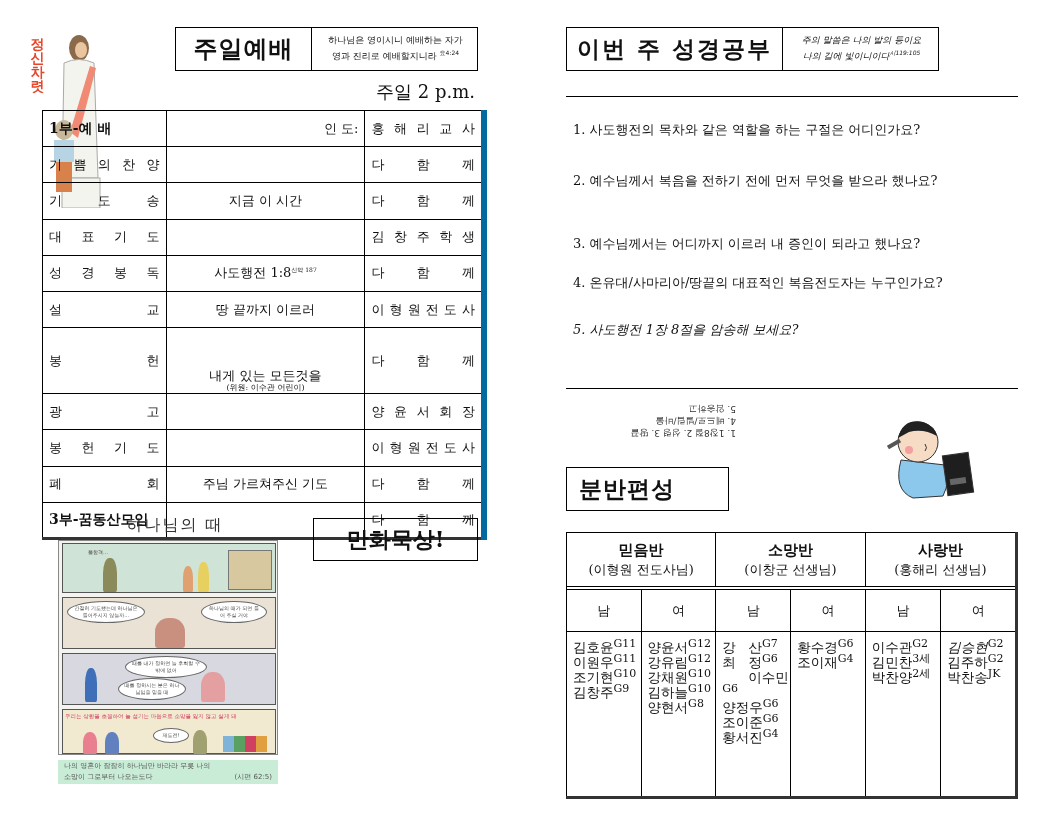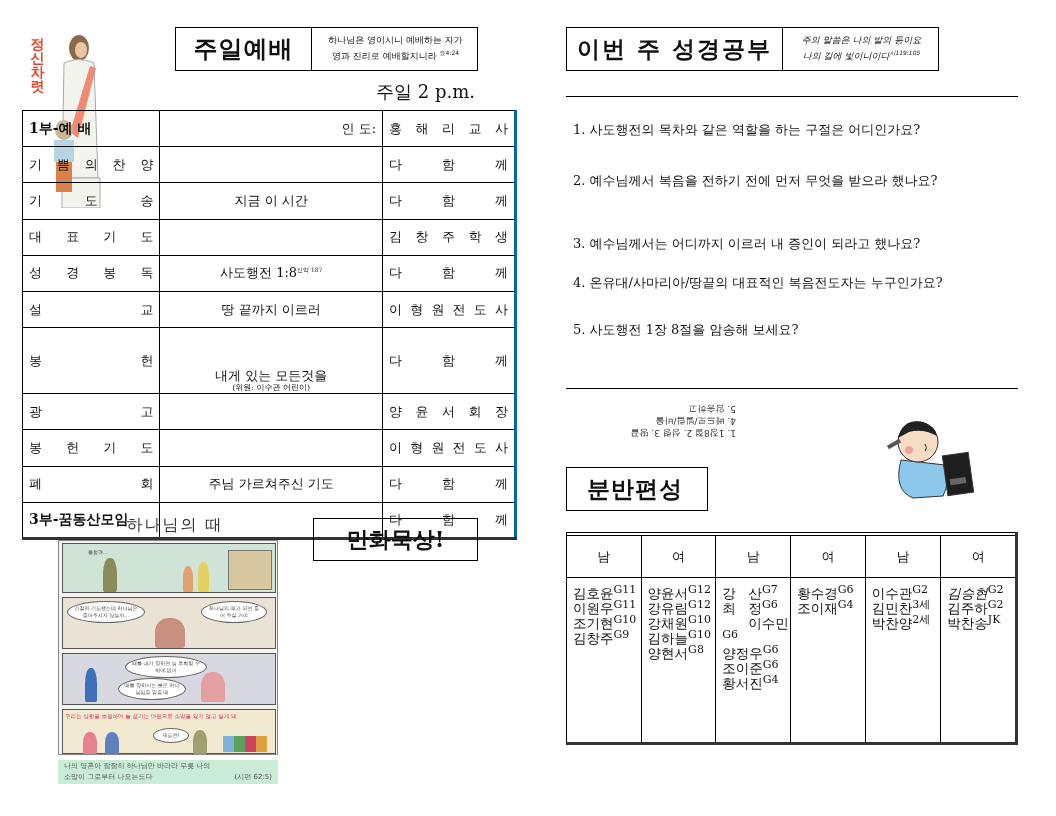--- a/index.html
+++ b/index.html
@@ -9,21 +9,21 @@
 
   
   .side-label { left: 30px; top: 28px; width: 16px; color: #e8462a; font-weight: bold; font-size: 14px; line-height: 17px; text-align: center; }
   .jesus { left: 44px; top: 28px; width: 70px; height: 180px; }
   .title-box { left: 175px; top: 27px; width: 303px; height: 44px; border: 1.5px solid #000; display: flex; background: #fff; }
   .title-box .t-main { width: 136px; border-right: 1.5px solid #000; font-family: "DejaVu Serif", serif; font-weight: bold; font-size: 24px; display: flex; align-items: center; justify-content: center; letter-spacing: 1px; }
   .title-box .t-verse { flex: 1; font-size: 9px; line-height: 16px; padding: 4px 4px 0 6px; text-align: center; }
   sup { font-size: 6px; vertical-align: super; line-height: 0; }
   .time { left: 355px; top: 80px; width: 120px; font-family: "DejaVu Serif", serif; font-size: 18px; text-align: right; }
 
-  .worship { left: 22px; top: 110px; width: 495px; border-collapse: collapse; border-right: 3px solid #0369a1; border-bottom: 3px solid #333; }
+  .worship { left: 42px; top: 110px; width: 445px; border-collapse: collapse; border-right: 6px solid #0369a1; border-bottom: 3px solid #333; }
   .worship td { border: 1px solid #000; height: 36.2px; font-family: "DejaVu Serif", serif; font-size: 13px; padding: 0 6px; white-space: nowrap; }
   .worship td.c1 { width: 124px; }
   .worship td.c2 { width: 201px; text-align: center; }
   .worship td.c3 { width: 120px; }
   .worship td.bold { font-weight: bold; font-size: 14px; }
   .spread { display: flex; justify-content: space-between; }
   .worship td.right { text-align: right; }
   .sub { display: block; font-size: 8px; line-height: 10px; }
   .two-line { line-height: 14px; font-size: 12.5px; }
 
@@ -41,21 +41,21 @@
 
   
   .title-box2 { left: 566px; top: 27px; width: 373px; height: 44px; border: 1.5px solid #000; display: flex; }
   .title-box2 .t-main { width: 216px; border-right: 1.5px solid #000; font-family: "DejaVu Serif", serif; font-weight: bold; font-size: 23px; display: flex; align-items: center; justify-content: center; letter-spacing: 2px; }
   .title-box2 .t-verse { flex: 1; font-size: 9px; line-height: 16px; padding: 4px 2px 0 4px; text-align: center; font-style: italic; }
   .hr { left: 566px; width: 452px; height: 0; border-top: 1.5px solid #000; }
   .q { left: 573px; font-family: "DejaVu Serif", serif; font-size: 13px; white-space: nowrap; }
 
   .answers { left: 596px; top: 403px; width: 140px; font-size: 9px; line-height: 12px; color: #333; transform: rotate(180deg); text-align: left; }
   .boy { left: 873px; top: 410px; width: 110px; height: 95px; }
-  .bunban { left: 566px; top: 467px; width: 142px; height: 44px; border: 1.5px solid #000; font-family: "DejaVu Serif", serif; font-weight: bold; font-size: 23px; padding-left: 20px; display: flex; align-items: center; letter-spacing: 1px; }
+  .bunban { left: 566px; top: 467px; width: 163px; height: 44px; border: 1.5px solid #000; font-family: "DejaVu Serif", serif; font-weight: bold; font-size: 23px; padding-left: 12px; display: flex; align-items: center; letter-spacing: 1px; }
 
   .classes { left: 566px; top: 532px; width: 452px; border-collapse: collapse; border-right: 3px solid #333; border-bottom: 3px solid #333; }
   .classes td { border: 1px solid #000; font-family: "DejaVu Serif", serif; text-align: center; }
   .classes .hdr td { height: 54px; font-size: 13px; line-height: 20px; }
   .classes .hdr .nm { font-weight: bold; font-size: 15px; }
   .classes .sep td { height: 3px; border-left: 1px solid #000; border-right: 1px solid #000; }
   .classes .gender td { height: 42px; font-size: 13px; border-top: 1px solid #000; }
   .classes .names td { height: 166px; vertical-align: top; text-align: left; padding: 8px 0 0 6px; font-size: 13.5px; line-height: 15px; }
   .classes .names sup { font-size: 11px; }
 </style>
@@ -326,21 +326,21 @@
     <div>주의 말씀은 나의 발의 등이요</div>
     <div><span>나의 길에 빛이니이다</span><sup>시119:105</sup></div>
   </div>
 </div>
 
 <div class="abs hr" style="top:96px;"></div>
 <div class="abs q" style="top:121px;">1. 사도행전의 목차와 같은 역할을 하는 구절은 어디인가요?</div>
 <div class="abs q" style="top:172px;">2. 예수님께서 복음을 전하기 전에 먼저 무엇을 받으라 했나요?</div>
 <div class="abs q" style="top:235px;">3. 예수님께서는 어디까지 이르러 내 증인이 되라고 했나요?</div>
 <div class="abs q" style="top:274px;">4. 온유대/사마리아/땅끝의 대표적인 복음전도자는 누구인가요?</div>
-<div class="abs q" style="top:321px;">5. 사도행전 1장 8절을 암송해 보세요?</div>
+<div class="abs q" style="top:321px;font-style:italic;">5. 사도행전 1장 8절을 암송해 보세요?</div>
 <div class="abs hr" style="top:388px;"></div>
 
 <div class="abs answers">
   <div>1. 1장8절 2. 성령 3. 땅끝</div>
   <div>4. 베드로/빌립/바울</div>
   <div>5. 암송하고</div>
 </div>
 
 <svg class="abs boy" viewBox="0 0 110 95">
   <path d="M28 50 Q20 80 40 88 L70 86 Q78 70 72 55 Z" fill="#8cc8ec" stroke="#333" stroke-width="1"></path>
@@ -350,20 +350,34 @@
   <circle cx="36" cy="40" r="4" fill="#f4a0a0"></circle>
   <path d="M52 34 q3 4 0 7" stroke="#333" fill="none"></path>
   <rect x="72" y="44" width="26" height="40" fill="#1e1e1e" stroke="#333" transform="rotate(-8 85 64)"></rect>
   <rect x="76" y="68" width="16" height="6" fill="#666" transform="rotate(-8 85 64)"></rect>
 </svg>
 
 <div class="abs bunban">분반편성</div>
 
 <table class="abs classes">
   <tbody>
+    <tr class="hdr" id="cls-hdr">
+        <td colspan="2">
+          <div class="nm">믿음반</div>
+          <div>(이형원 전도사님)</div>
+        </td>
+        <td colspan="2">
+          <div class="nm">소망반</div>
+          <div>(이창군 선생님)</div>
+        </td>
+        <td colspan="2">
+          <div class="nm">사랑반</div>
+          <div>(홍해리 선생님)</div>
+        </td>
+      </tr>
     <tr class="sep">
         <td colspan="6" style="border-top:1px solid #000;border-bottom:1px solid #000;"></td>
       </tr>
     <tr class="gender" id="cls-gender">
         <td style="width: 75px;">남</td>
         <td style="width: 75px;">여</td>
         <td style="width: 75px;">남</td>
         <td style="width: 75px;">여</td>
         <td style="width: 76px;">남</td>
         <td style="width: 76px;">여</td>

